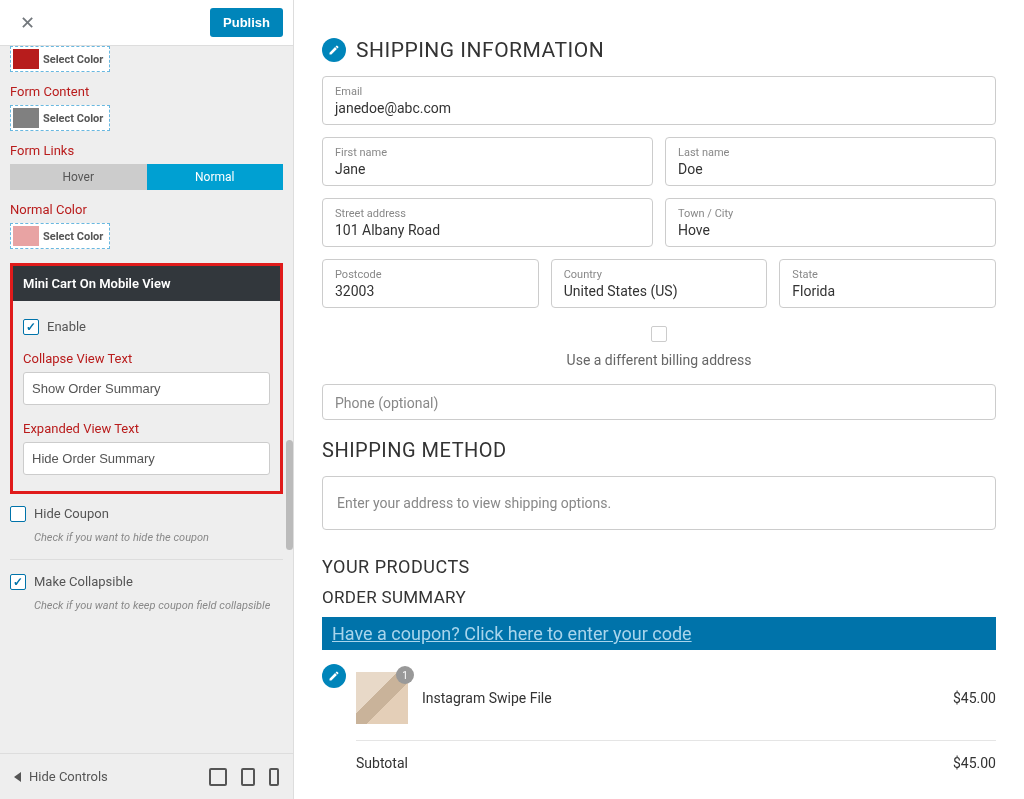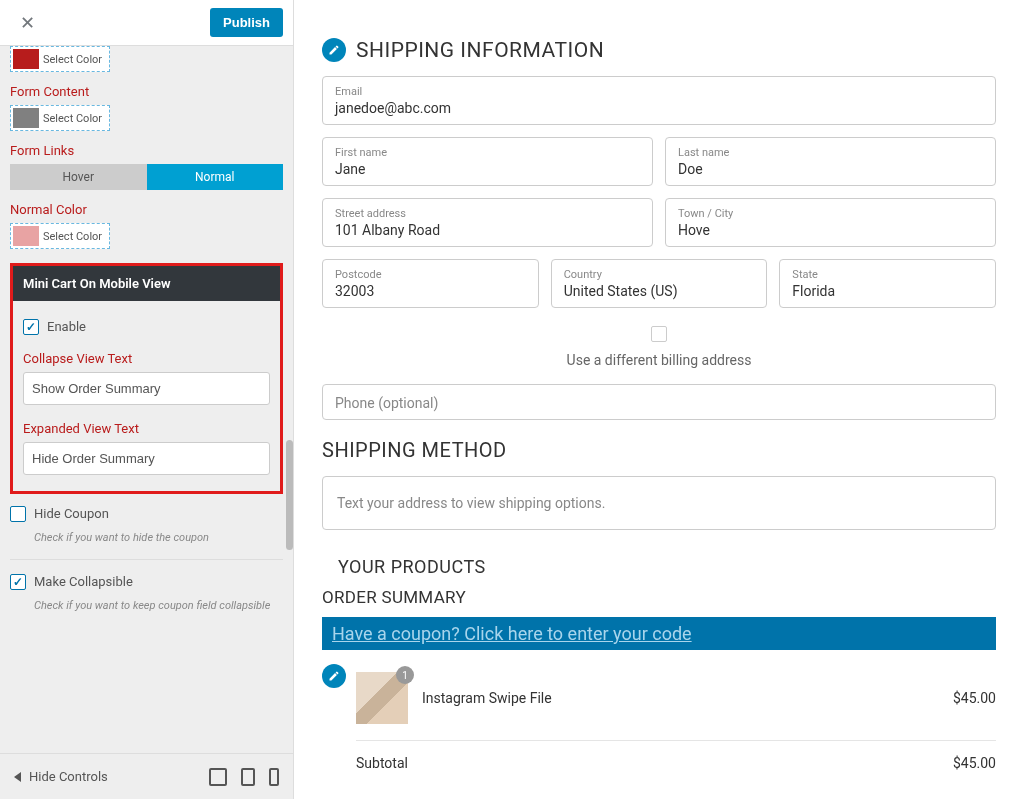--- a/index.html
+++ b/index.html
@@ -9,21 +9,21 @@
 
 .sidebar { width: 294px; background: #eee; border-right: 1px solid #ddd; display: flex; flex-direction: column; position: relative; }
 .sidebar-header { background: #fff; border-bottom: 1px solid #ddd; padding: 8px 10px; display: flex; align-items: center; justify-content: space-between; height: 46px; }
 .close-x { font-size: 18px; color: #72777c; cursor: pointer; padding: 4px 10px; }
 .publish-btn { background: #0085ba; color: #fff; border: none; border-radius: 3px; padding: 7px 13px; font-size: 13px; font-weight: 600; cursor: pointer; }
 .sidebar-body { flex: 1; overflow-y: auto; padding: 0 10px 10px 10px; }
 .sidebar-scroll-thumb { position: absolute; right: 0; top: 440px; width: 7px; height: 110px; background: #bbb; border-radius: 4px; }
 
 .sc-label { font-size: 13px; color: #b91c1c; margin: 12px 0 6px 0; display: block; }
 
-.color-box { width: 100px; height: 26px; border: 1px dashed #69b8e0; background: #fff; display: flex; align-items: center; padding: 2px; gap: 4px; }
+.color-box { width: 100px; height: 26px; border: 1px dashed #69b8e0; background: #fff; display: flex; align-items: center; padding: 2px; gap: 4px; font-weight: bold; }
 .color-swatch { width: 26px; height: 20px; }
 .color-swatch.red { background: #b71c1c; }
 .color-swatch.gray { background: #808080; }
 .color-swatch.pink { background: #e8a3a3; }
 .select-color-text { font-size: 11px; color: #555; }
 
 .pillrow { display: flex; margin-top: 6px; }
 .pill { flex: 1; text-align: center; padding: 6px 0; font-size: 12px; cursor: pointer; }
 .pill.active { background: #00a0d2; color: #fff; }
 .pill.inactive { background: #ccc; color: #555; }
@@ -65,21 +65,21 @@
 .row .field { flex: 1; }
 .row3 .field:nth-child(1){flex:1.3}.row3 .field:nth-child(2){flex:1.3}.row3 .field:nth-child(3){flex:1.3}
 
 .diff-addr { display: flex; align-items: center; gap: 10px; margin: 6px 0 16px 0; flex-direction: column; }
 .empty-check { width: 16px; height: 16px; border: 1px solid #ccc; border-radius: 2px; }
 .diff-text { font-size: 14px; color: #666; }
 
 .method-title { font-size: 20px; color: #333; margin: 18px 0 14px 0; letter-spacing: 0.5px; }
 .method-box { border: 1px solid #ccc; border-radius: 4px; padding: 18px 14px; font-size: 14px; color: #888; }
 
-.prod-title { font-size: 18px; color: #333; margin: 26px 0 10px 16px; letter-spacing: 0.5px; }
+.prod-title { font-size: 18px; color: #333; margin: 26px 0 10px 0; letter-spacing: 0.5px; }
 .ord-title { font-size: 17px; color: #333; margin: 6px 0 10px 0; letter-spacing: 0.3px; }
 .coupon-bar { background: #0073aa; color: #a8d5ec; padding: 6px 10px; font-size: 18px; text-decoration: underline; margin-bottom: 14px; }
 
 .prod-row-wrap { display:flex; align-items:flex-start; gap:10px; }
 .prod-row { flex:1; display: flex; align-items: center; gap: 14px; border-bottom: 1px solid #e5e5e5; padding: 8px 0 16px 0; }
 .thumb { width: 52px; height: 52px; background: linear-gradient(135deg,#e8d9c8 40%,#c9b39a 40%,#c9b39a 60%,#e4cfb8 60%); position: relative; }
 .qty-badge { position: absolute; top: -6px; right: -6px; width: 18px; height: 18px; border-radius: 50%; background: #999; color: #fff; font-size: 10px; display: flex; align-items: center; justify-content: center; }
 .prod-name { flex: 1; font-size: 14px; color: #333; }
 .price { font-size: 14px; color: #333; }
 
@@ -217,21 +217,21 @@
     <div class="diff-addr">
       <div class="empty-check"></div>
       <div class="diff-text">Use a different billing address</div>
     </div>
 
     <div class="field placeholder">
       <div class="field-val">Phone (optional)</div>
     </div>
 
     <div class="method-title">SHIPPING METHOD</div>
-    <div class="method-box">Text your address to view shipping options.</div>
+    <div class="method-box">Enter your address to view shipping options.</div>
 
     <div class="prod-title">YOUR PRODUCTS</div>
     <div class="ord-title">ORDER SUMMARY</div>
     <div class="coupon-bar">Have a coupon? Click here to enter your code</div>
 
     <div class="prod-row-wrap">
       <div class="circ">
           <svg viewBox="0 0 24 24" fill="#fff">
             <path d="M3 17.25V21h3.75L17.81 9.94l-3.75-3.75L3 17.25zM20.71 7.04c.39-.39.39-1.02 0-1.41l-2.34-2.34a.9959.9959 0 00-1.41 0l-1.83 1.83 3.75 3.75 1.83-1.83z"></path>
           </svg>

